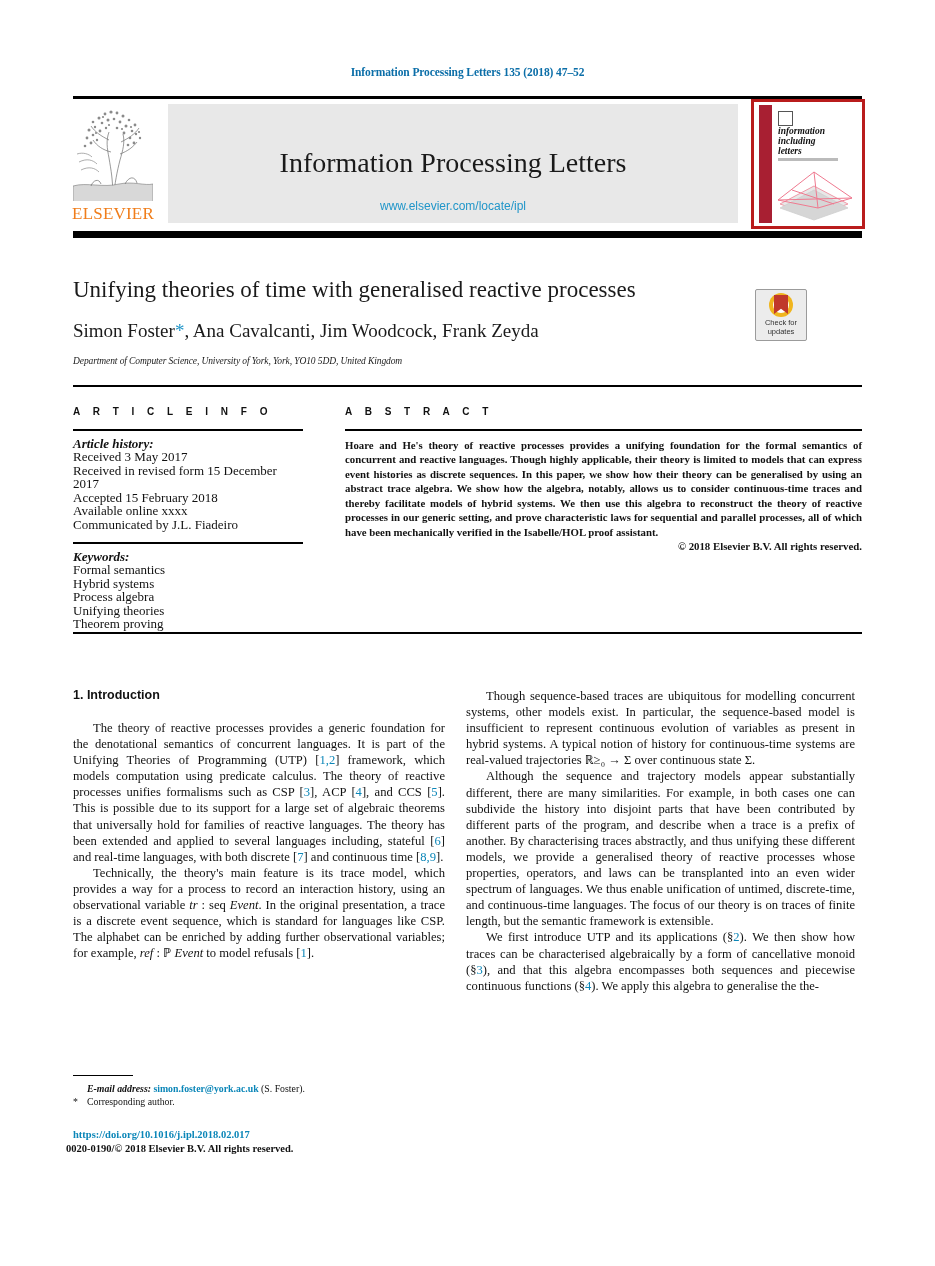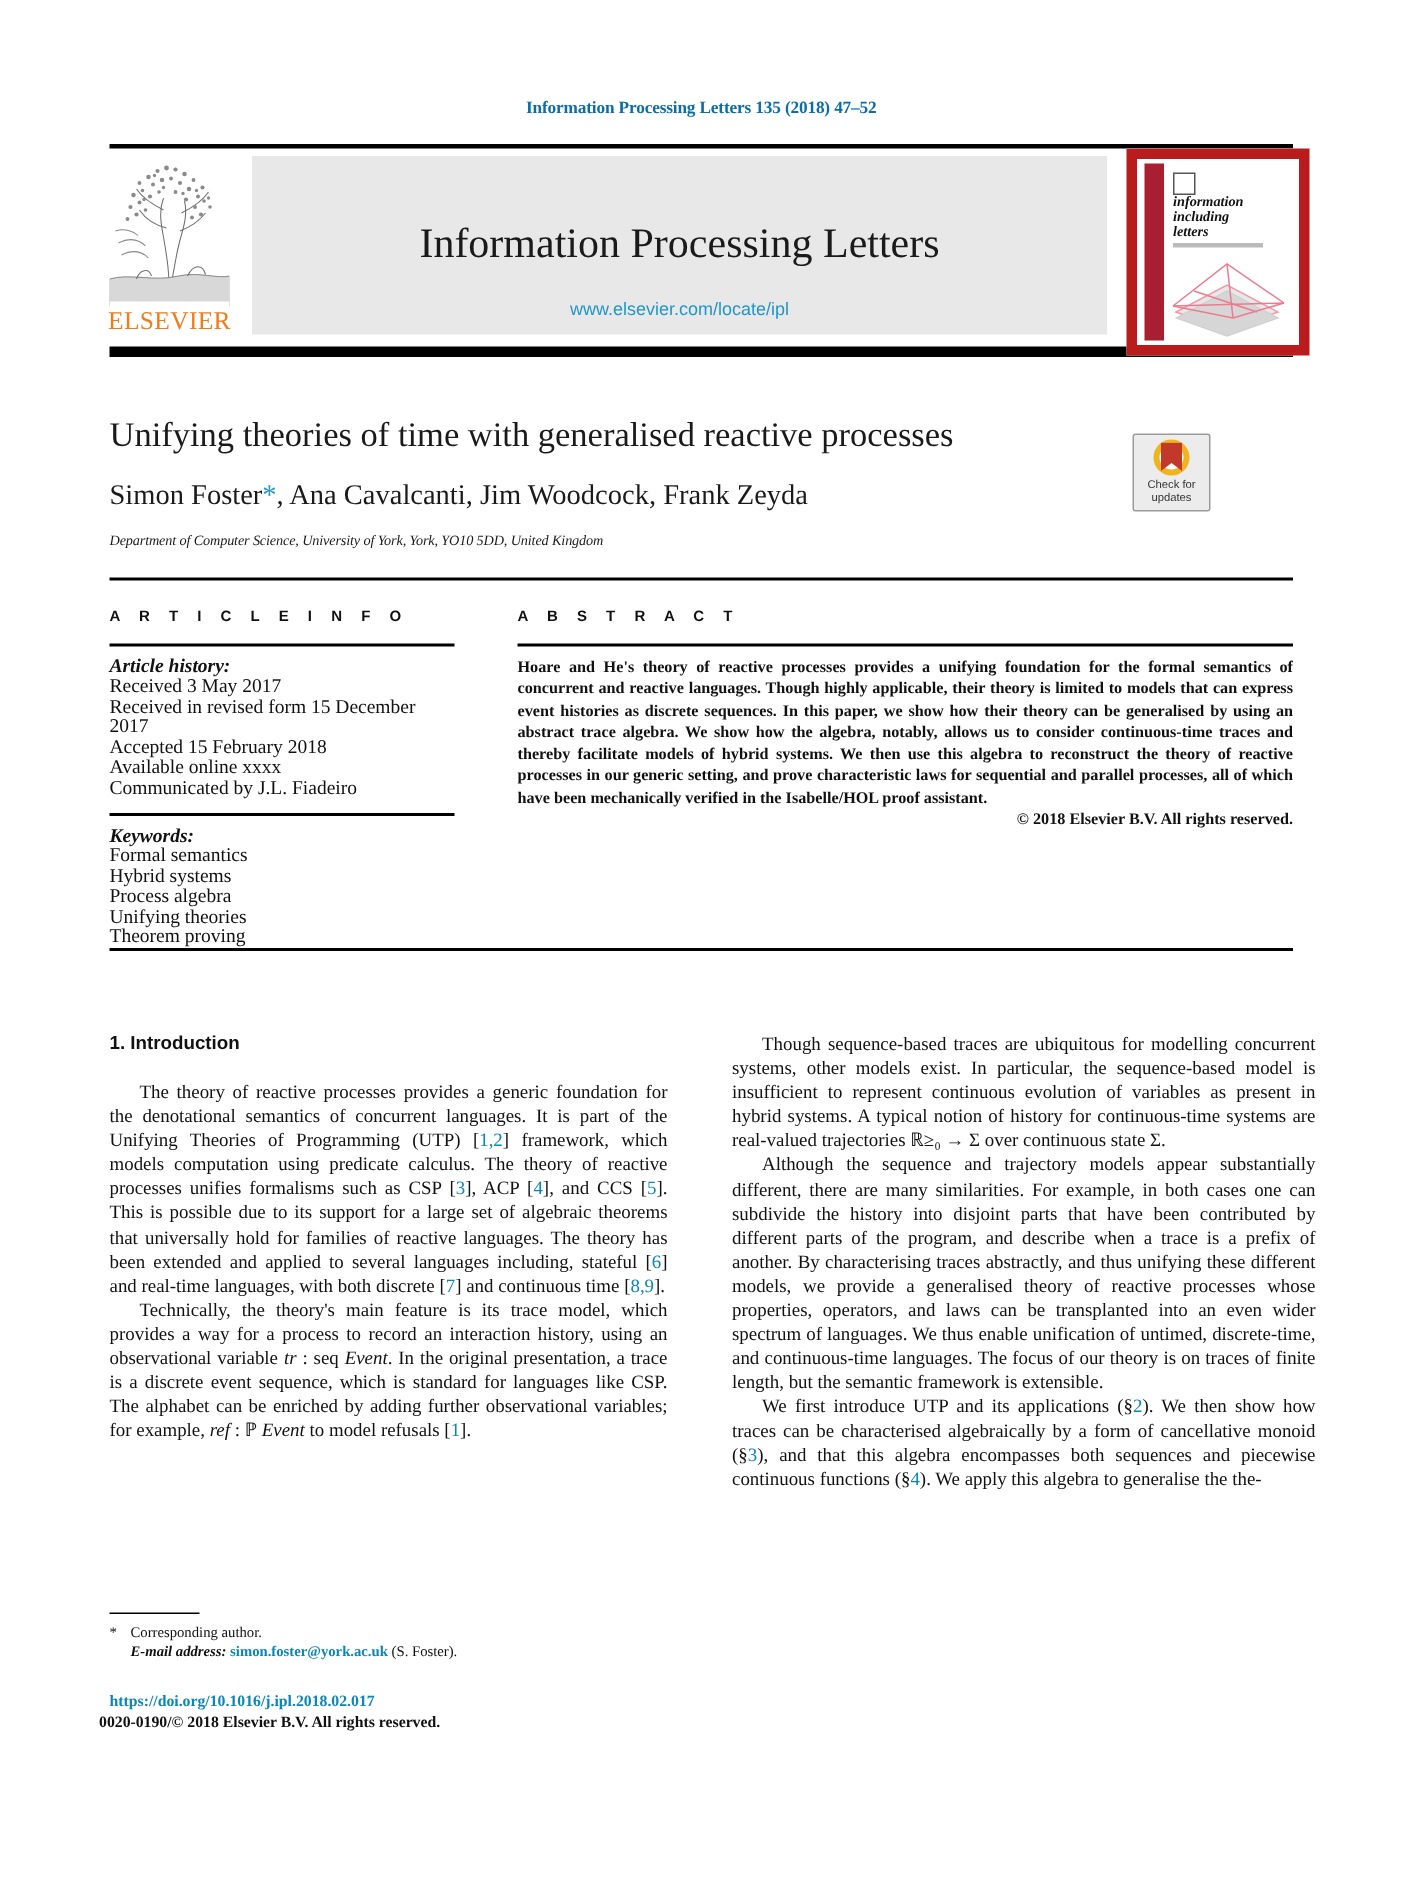--- a/index.html
+++ b/index.html
@@ -109,21 +109,21 @@
     width: 570px;
     text-align: center;
     font-family: "Liberation Sans", sans-serif;
     font-size: 12px;
     color: #2196c9;
   }
   .cover-thumb {
     position: absolute;
     left: 678px; top: 1px;
     width: 108px; height: 124px;
-    border: 7px solid #b91c1c;
+    border: 3px solid #b91c1c;
     background: #fff;
     overflow: hidden;
   }
   .cover-redbar {
     position: absolute;
     left: 5px; top: 3px;
     width: 13px; height: 118px;
     background: #a81f32;
   }
   .cover-mini {
@@ -287,21 +287,21 @@
   }
 
   
   .col-left {
     position: absolute;
     left: 73px; top: 688px;
     width: 372px;
   }
   .col-right {
     position: absolute;
-    left: 488px; top: 688px;
+    left: 466px; top: 688px;
     width: 389px;
   }
   .secnum {
     font-family: "Liberation Sans", sans-serif;
     font-size: 12.5px;
     font-weight: bold;
     color: #111;
     margin: 0 0 18px 0;
   }
   p.body {
@@ -519,26 +519,26 @@
   </div>
 
   <div class="col-right">
     <p class="body"><span>Though sequence-based traces are ubiquitous for modelling concurrent systems, other models exist. In particular, the sequence-based model is insufficient to represent continuous evolution of variables as present in hybrid systems. A typical notion of history for continuous-time systems are real-valued trajectories ℝ≥₀ → Σ over continuous state Σ.</span></p>
     <p class="body"><span>Although the sequence and trajectory models appear substantially different, there are many similarities. For example, in both cases one can subdivide the history into disjoint parts that have been contributed by different parts of the program, and describe when a trace is a prefix of another. By characterising traces abstractly, and thus unifying these different models, we provide a generalised theory of reactive processes whose properties, operators, and laws can be transplanted into an even wider spectrum of languages. We thus enable unification of untimed, discrete-time, and continuous-time languages. The focus of our theory is on traces of finite length, but the semantic framework is extensible.</span></p>
     <p class="body"><span>We first introduce UTP and its applications (§</span><span class="cite">2</span><span>). We then show how traces can be characterised algebraically by a form of cancellative monoid (§</span><span class="cite">3</span><span>), and that this algebra encompasses both sequences and piecewise continuous functions (§</span><span class="cite">4</span><span>). We apply this algebra to generalise the the-</span></p>
   </div>
 
   <div class="foot-rule"></div>
   <div class="footnote">
-    <div>
-      <span class="fstar">*</span><span>Corresponding author.</span>
-    </div>
     <div style="padding-left:14px;">
       <span class="lbl">E-mail address:</span>
       <span class="mail" style="color:#0b86b8;font-weight:bold;">simon.foster@york.ac.uk</span>
       <span>(S. Foster).</span>
     </div>
+    <div>
+      <span class="fstar">*</span><span>Corresponding author.</span>
+    </div>
   </div>
 
   <div class="doi">https://doi.org/10.1016/j.ipl.2018.02.017</div>
   <div class="issn">0020-0190/© 2018 Elsevier B.V. All rights reserved.</div>
 
 </div>
 
 </body></html>

